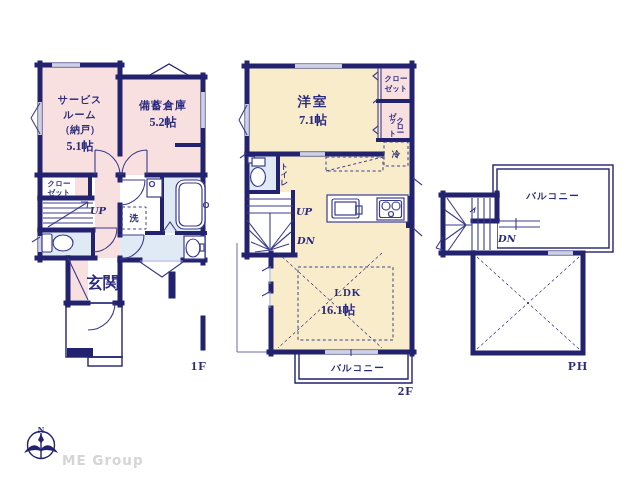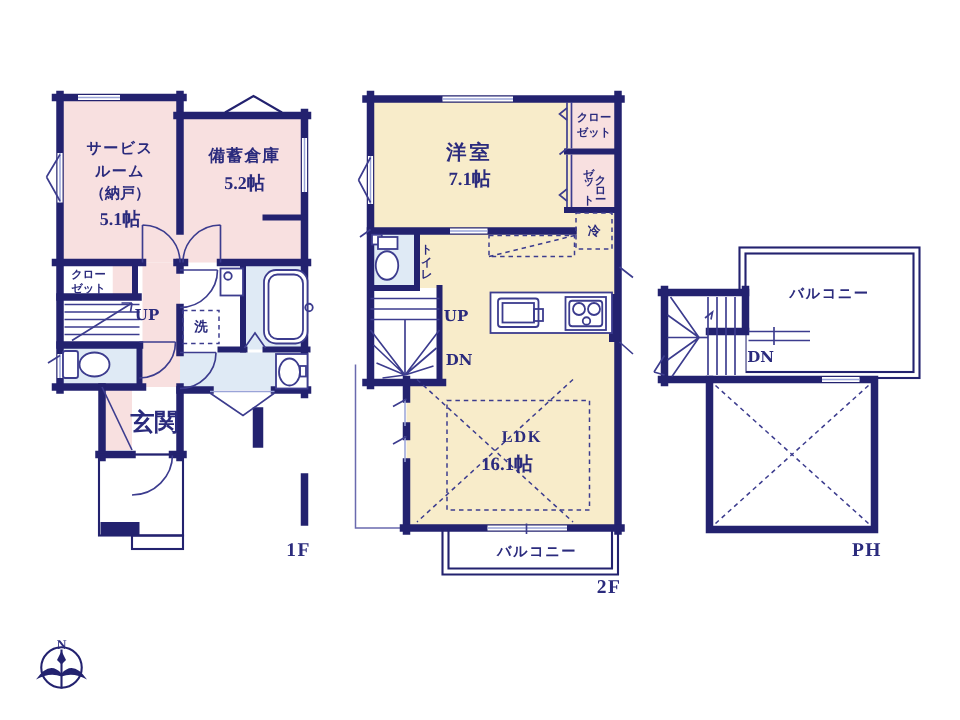--- a/index.html
+++ b/index.html
@@ -23,21 +23,21 @@
   .fill-cream{fill:var(--room_cream);stroke:none;}
   .fill-blue{fill:var(--room_blue);stroke:none;}
   .fill-white{fill:#ffffff;stroke:none;}
   .eave{stroke:#6a6aae;stroke-width:1;fill:none;}
 
   
   .lbl{position:absolute;transform:translate(-50%,-50%);font-weight:bold;color:var(--text);
        white-space:nowrap;line-height:1.18;text-align:center;font-family:Liberation Serif, serif;}
   .vlbl{writing-mode:vertical-rl;line-height:1.05;}
   .vlbl span{display:block;}
-  .updn{font-family:"DejaVu Serif","Liberation Serif",serif;font-weight:bold;
+  .updn{font-family:"DejaVu Serif","Liberation Serif",serif;font-style:italic;font-weight:bold;
         font-size:10px;color:var(--text);text-align:right;}
   .floorlbl{font-size:13px;letter-spacing:1px;}
   .logo-text{position:absolute;left:62px;top:452px;font-size:13.5px;letter-spacing:1px;
              color:var(--logo_gray);font-weight:bold;transform:none;}
   .north{font-size:9px;}
 </style>
 </head>
 <body>
 
 <div class="canvas">
@@ -296,14 +296,15 @@
 <div class="lbl" style="left:348px;top:292px;font-size:11px;letter-spacing:1px">LDK</div>
 <div class="lbl" style="left:338px;top:310px;font-size:12.5px">16.1帖</div>
 <div class="lbl" style="left:358px;top:369px;font-size:9.5px;letter-spacing:1px">バルコニー</div>
 <div class="lbl floorlbl" style="left:406px;top:391px">2F</div>
 
 <div class="lbl" style="left:553px;top:197px;font-size:9.5px;letter-spacing:1px">バルコニー</div>
 <div class="lbl updn" style="left:507px;top:239px">DN</div>
 <div class="lbl floorlbl" style="left:578px;top:366px">PH</div>
 
 <div class="lbl north" style="left:41px;top:430px">N</div>
+<div class="logo-text">ME Group</div>
 
 </div>
 
 </body></html>

